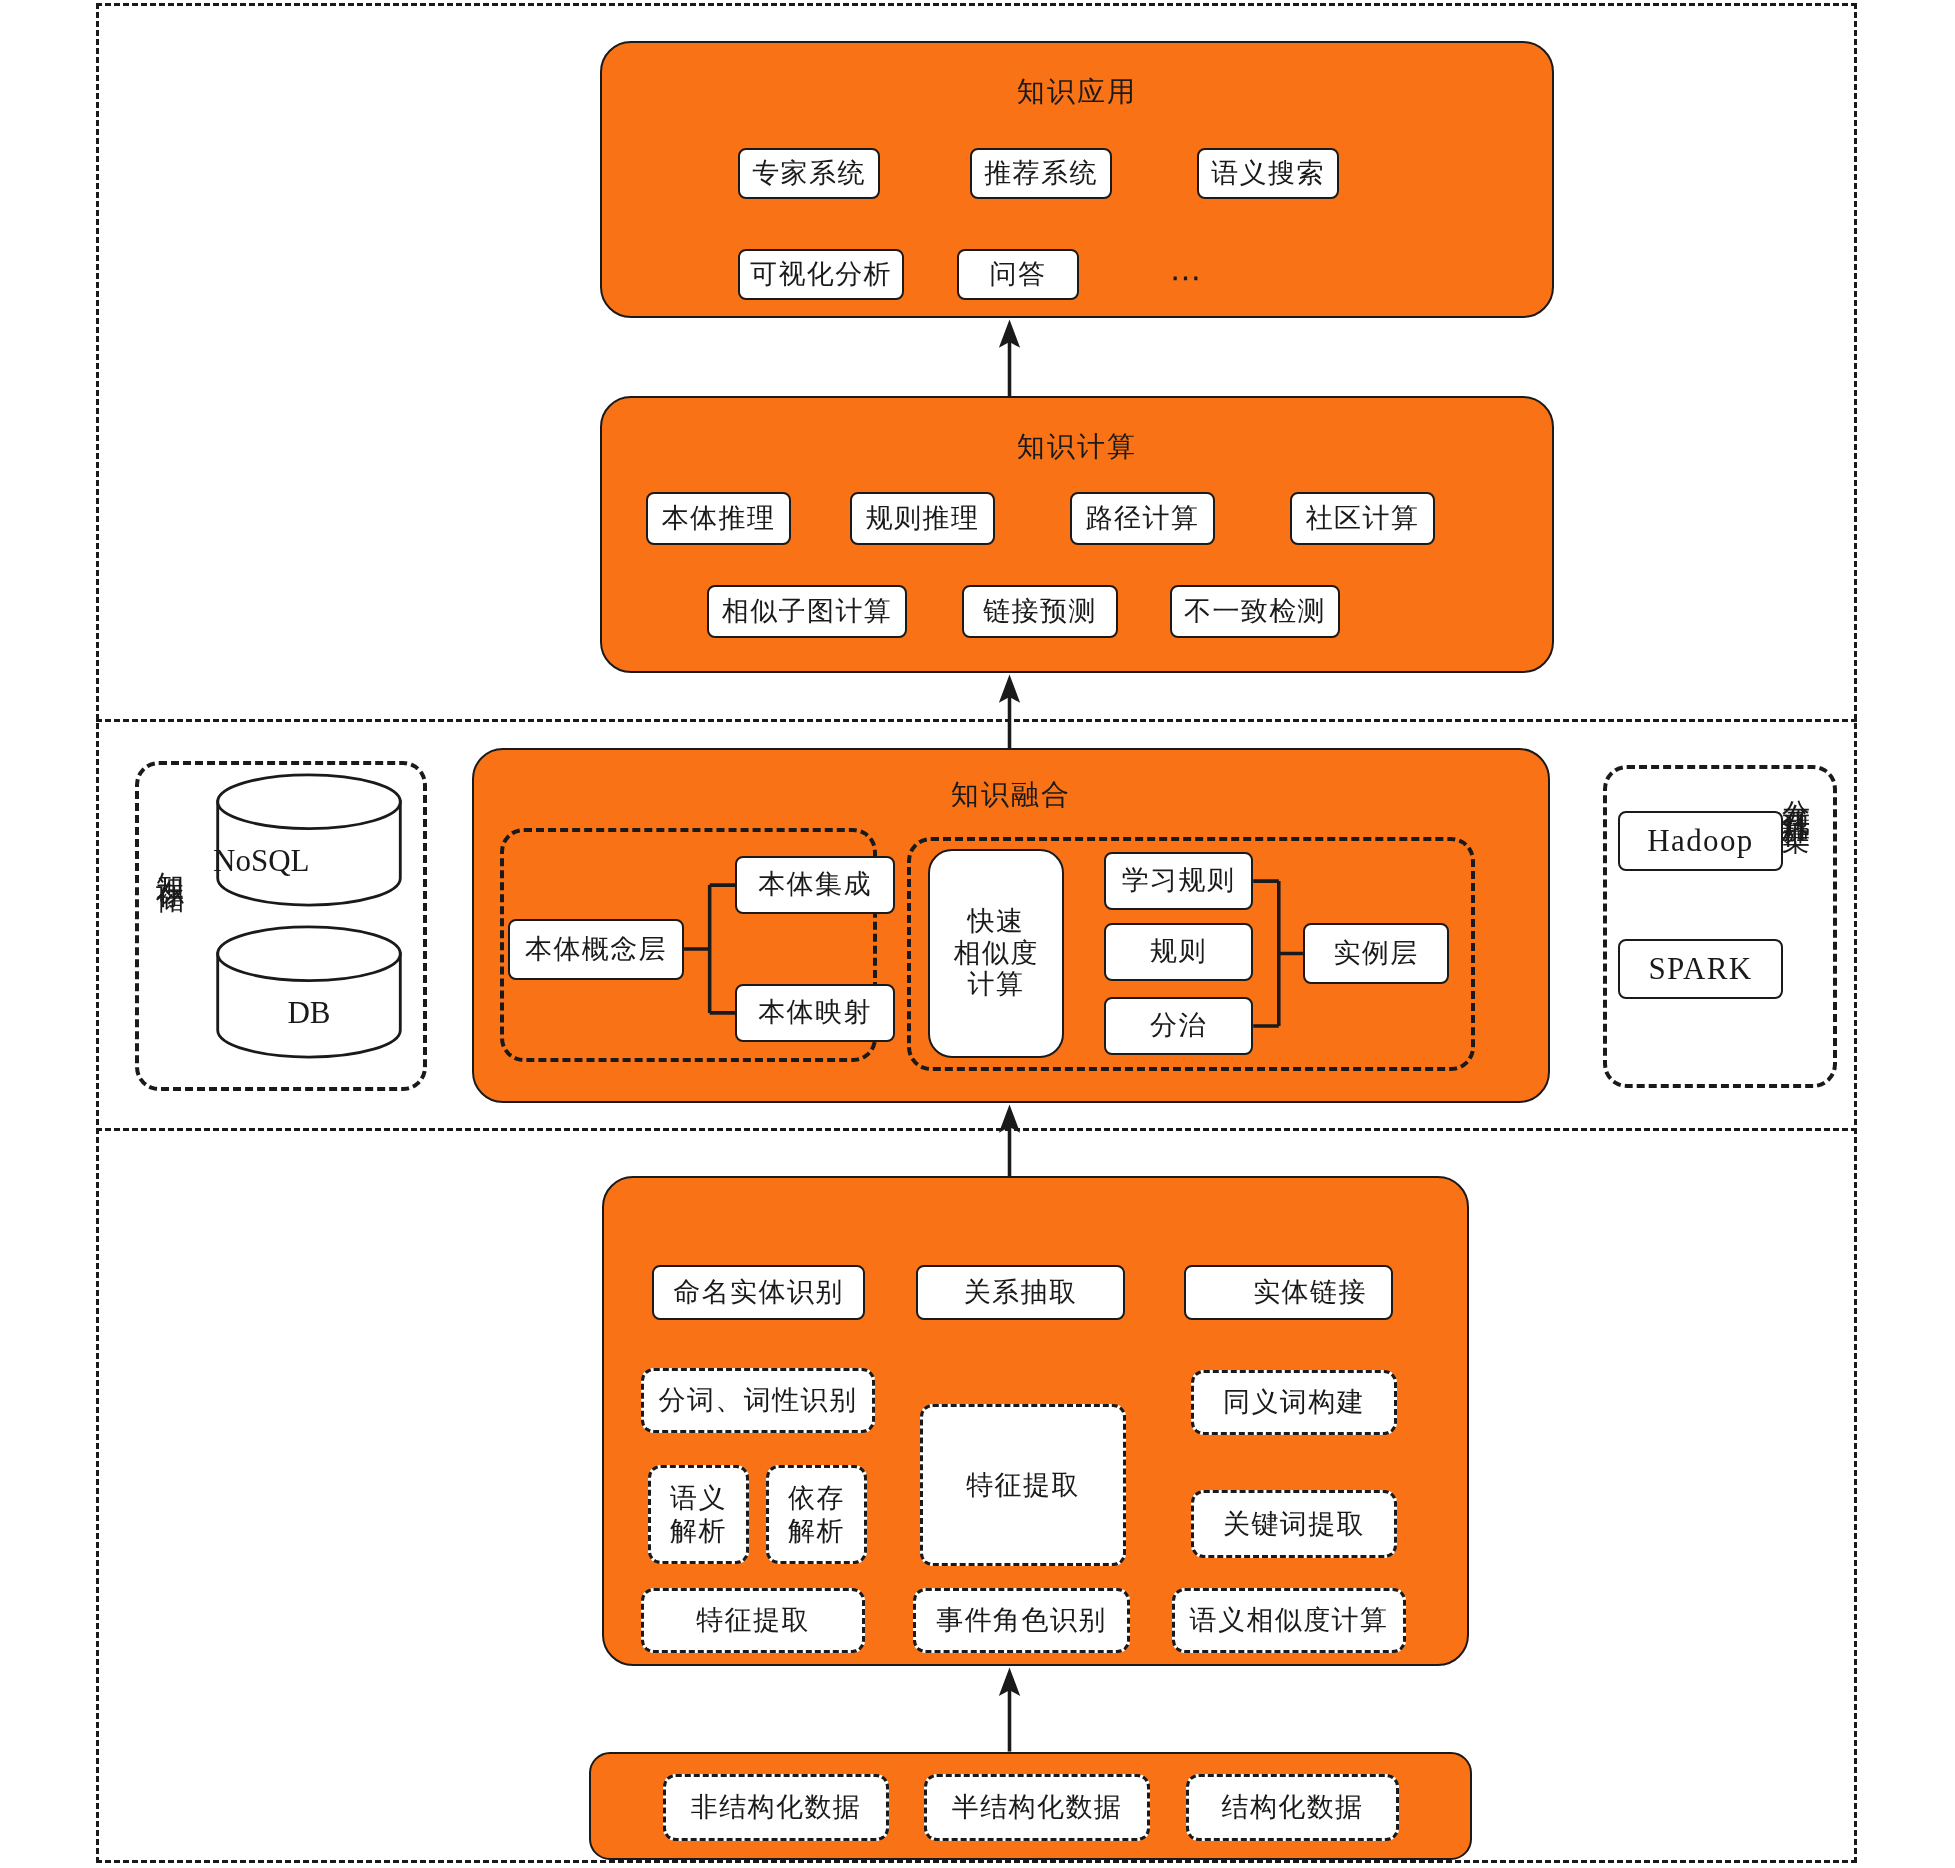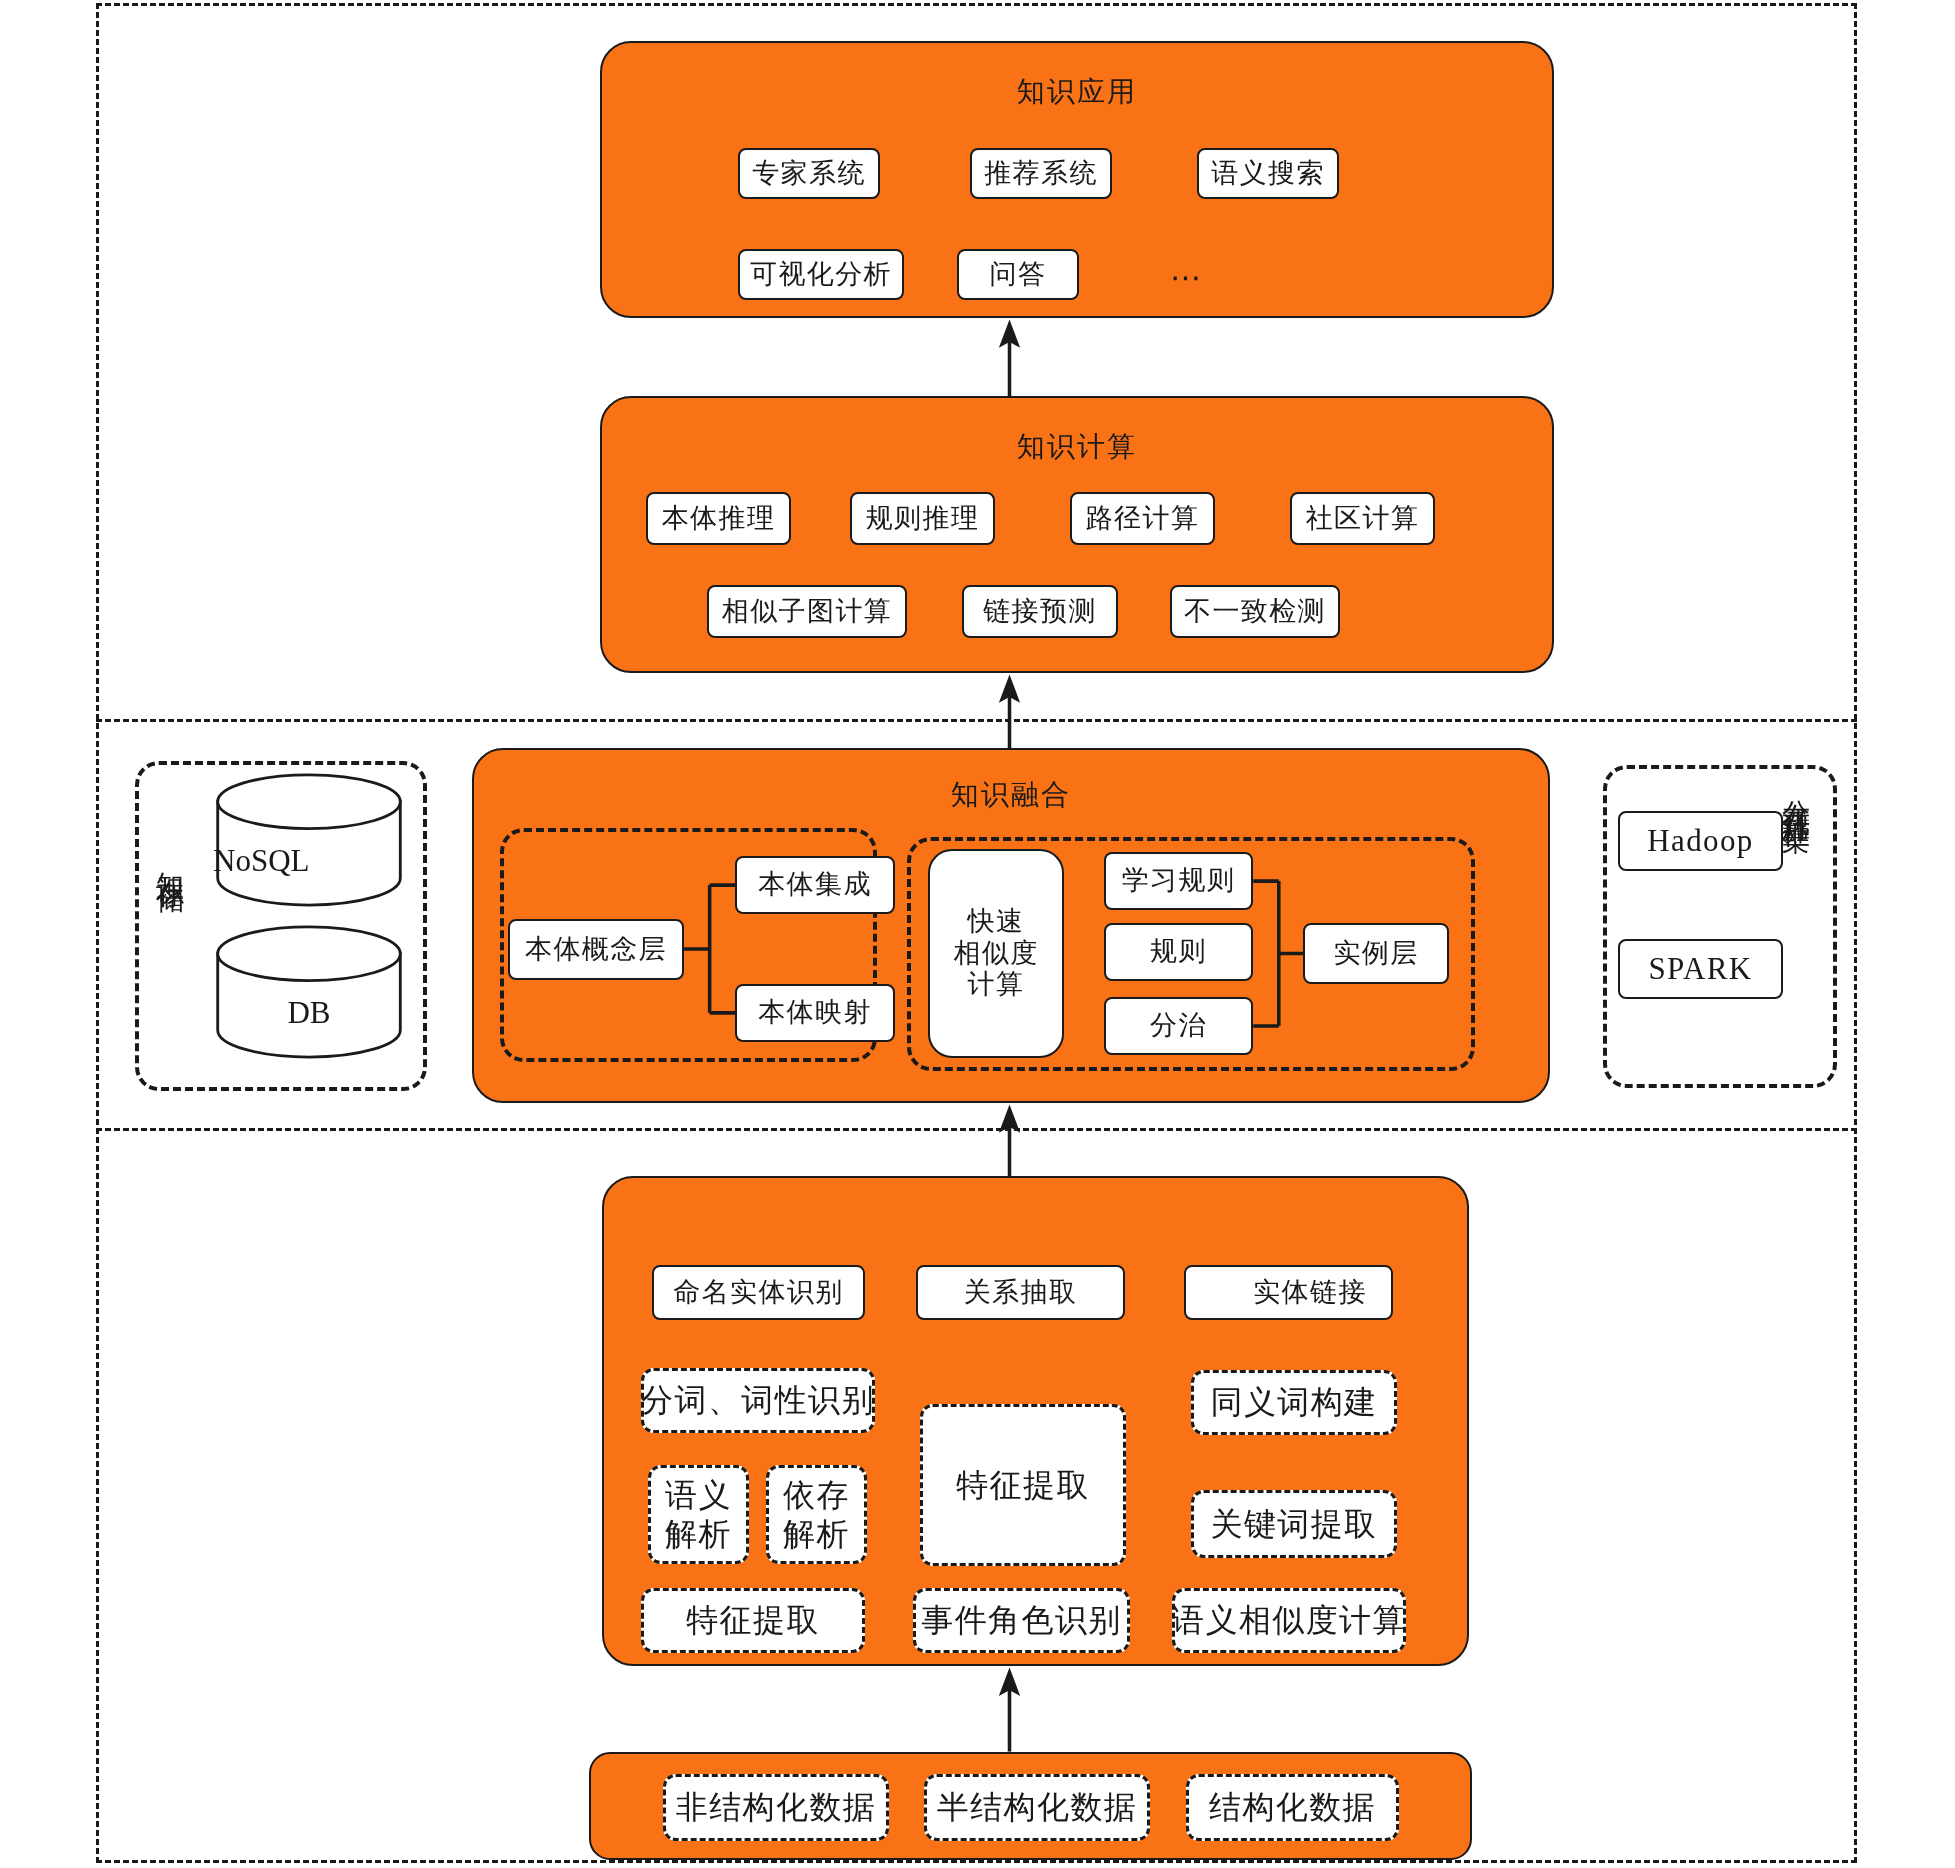--- a/index.html
+++ b/index.html
@@ -68,21 +68,21 @@
   
   .chip-dash{
     position:absolute;
     border:3.5px dashed #1a1a1a;
     border-radius:12.8px;
     background:#fff;
     display:flex;
     align-items:center;
     justify-content:center;
     text-align:center;
-    font-size:32px;
+    font-size:27px;
     letter-spacing:1.4px;
     line-height:1.2;
     box-sizing:border-box;
     white-space:nowrap;
   }
   .chip-dash.wrap{white-space:normal;}
   
   .group-dash{
     position:absolute;
     border:4.3px dashed #1a1a1a;

